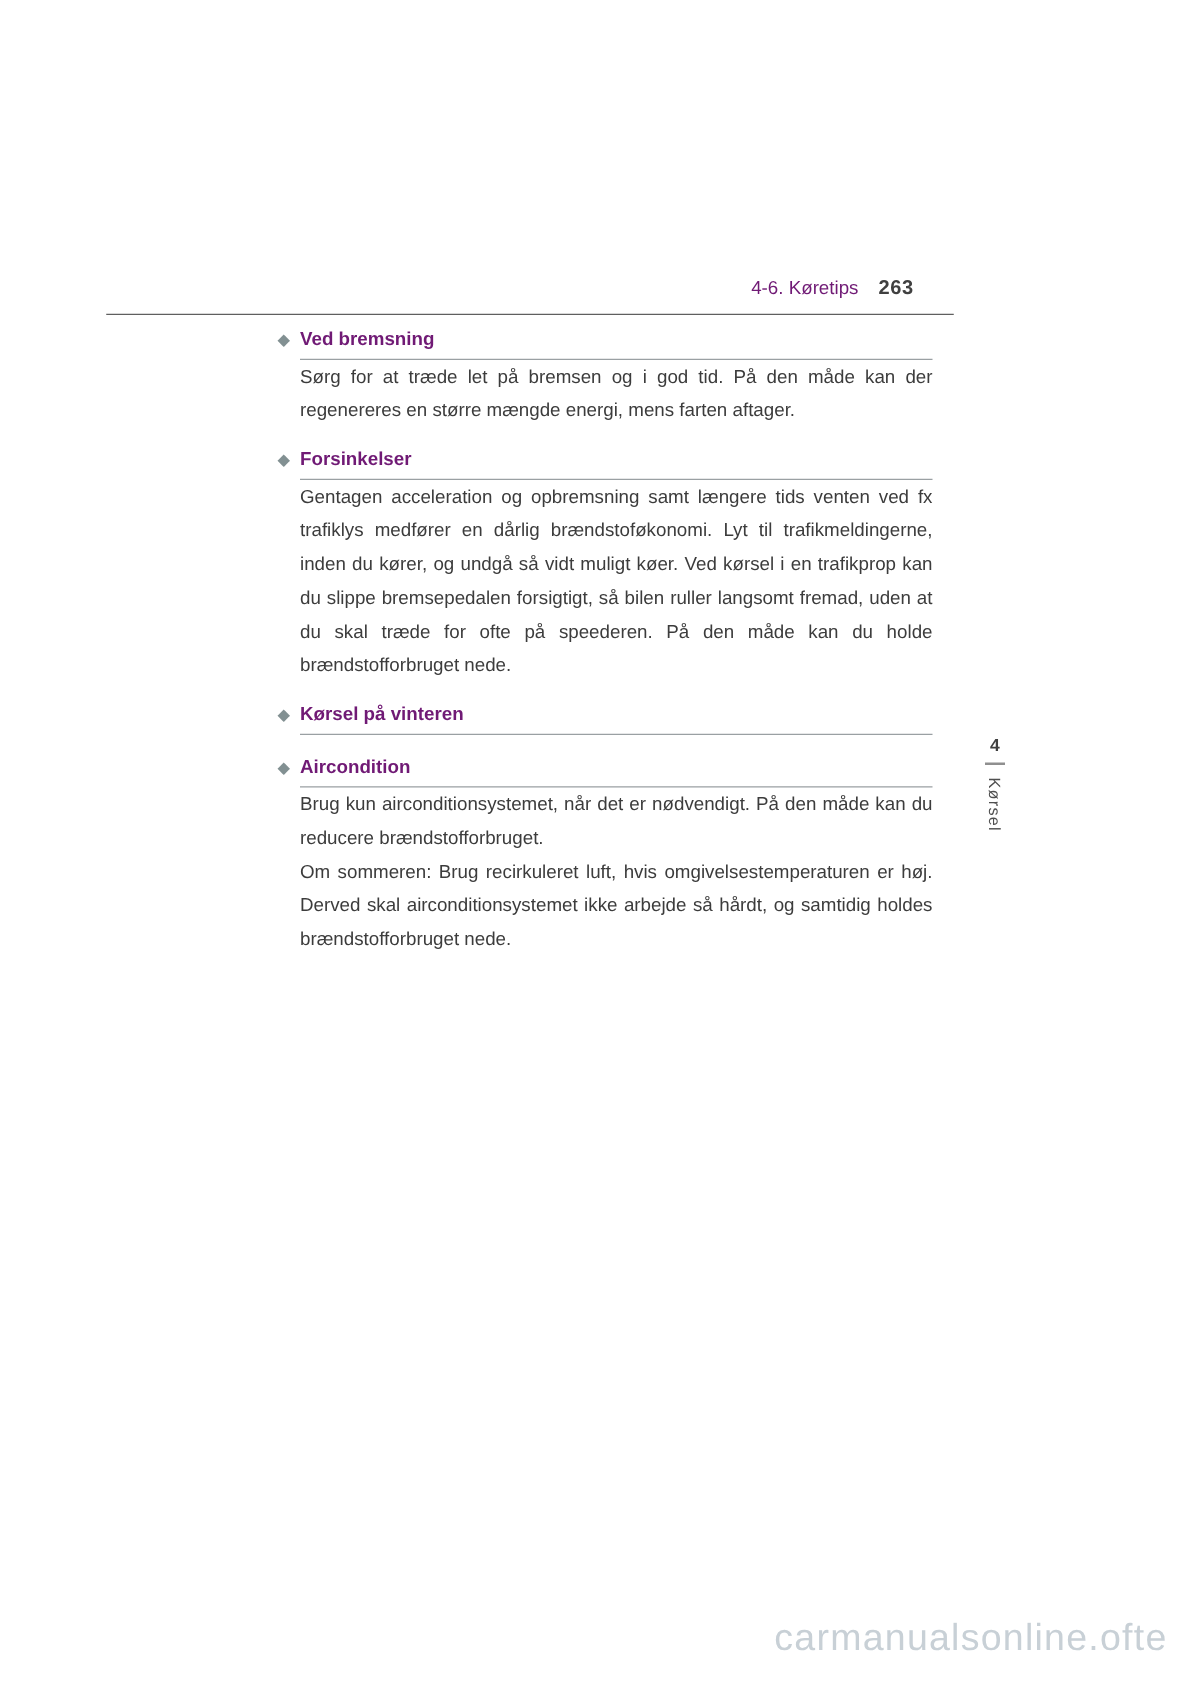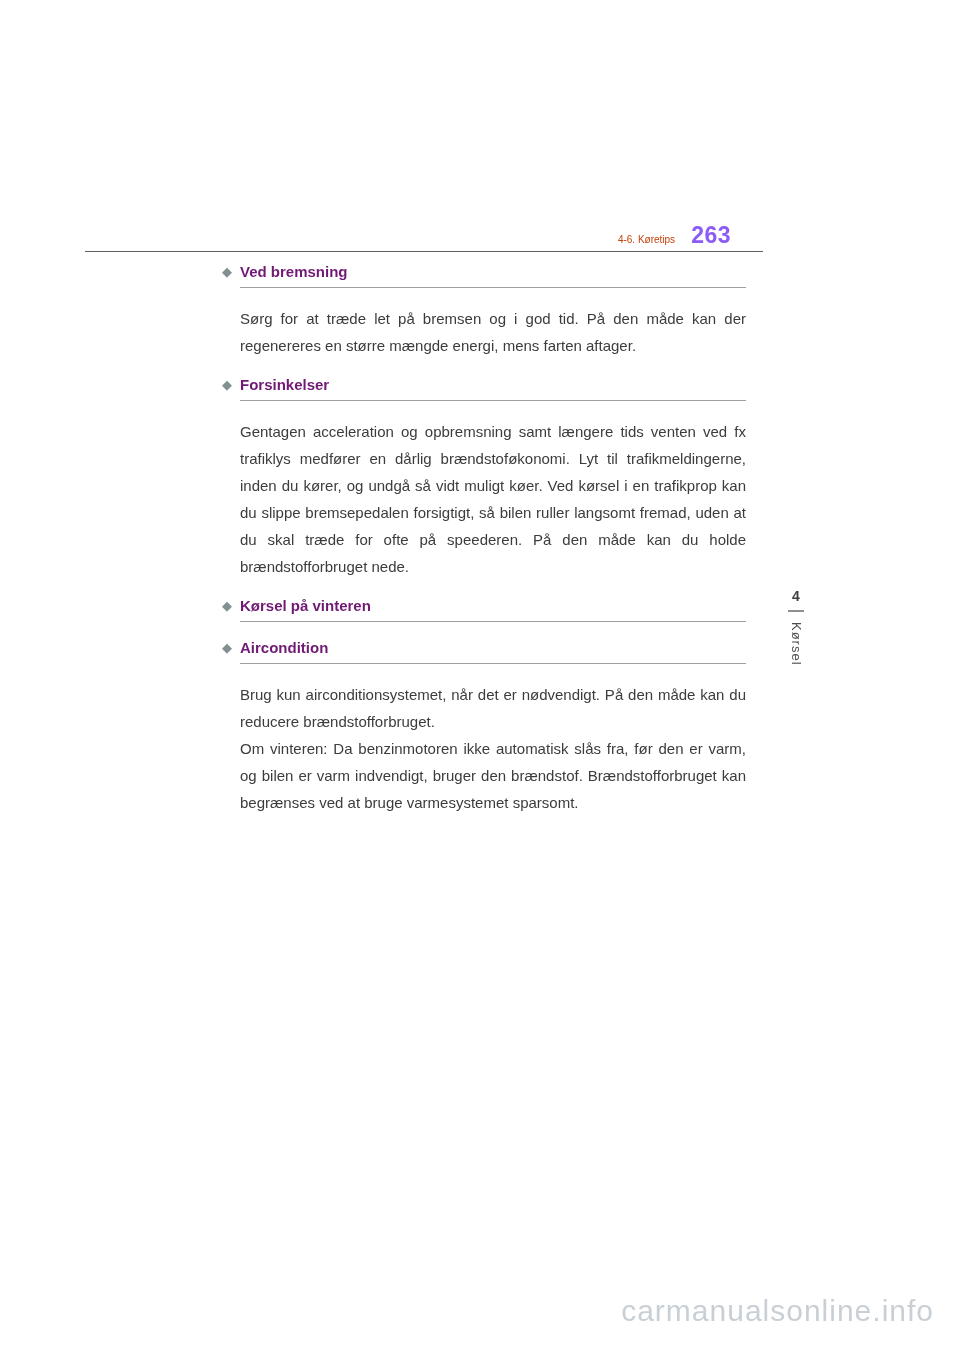--- a/index.html
+++ b/index.html
@@ -17,27 +17,27 @@
     position: absolute;
     top: 222px;
     left: 85px;
     width: 646px;
     display: flex;
     justify-content: flex-end;
     align-items: baseline;
     gap: 16px;
   }
   .header-section {
-    font-size: 10px;
-    color: #c2410c;
+    font-size: 15px;
+    color: #701a75;
   }
   .header-page {
-    font-size: 23px;
+    font-size: 16px;
     font-weight: bold;
-    color: #8b5cf6;
+    color: #404040;
     letter-spacing: 0.5px;
   }
   .header-rule {
     position: absolute;
     top: 251px;
     left: 85px;
     width: 678px;
     height: 1px;
     background: #5f5f5f;
   }
@@ -65,21 +65,21 @@
     color: #701a75;
   }
   .sec-underline {
     margin-top: 7px;
     margin-left: 18px;
     height: 1px;
     background: #9aa0a3;
   }
   .sec-body {
     margin-left: 18px;
-    margin-top: 17px;
+    margin-top: 0;
   }
   .sec-body p {
     font-size: 15px;
     line-height: 27px;
     text-align: justify;
     color: #3c3c3c;
   }
   .side-tab {
     position: absolute;
     left: 779px;
@@ -159,27 +159,27 @@
     </section>
 
     <section class="section">
       <div class="sec-head">
         <span class="diamond">◆</span>
         <span class="sec-title">Aircondition</span>
       </div>
       <div class="sec-underline"></div>
       <div class="sec-body">
         <p>Brug kun airconditionsystemet, når det er nødvendigt. På den måde kan du reducere brændstofforbruget.</p>
-        <p>Om vinteren: Da benzinmotoren ikke automatisk slås fra, før den er varm, og bilen er varm indvendigt, bruger den brændstof. Brænd­stofforbruget kan begrænses ved at bruge varmesystemet sparsomt.</p>
+        <p>Om sommeren: Brug recirkuleret luft, hvis omgivelsestemperaturen er høj. Derved skal airconditionsystemet ikke arbejde så hårdt, og samtidig holdes brændstofforbruget nede.</p>
       </div>
     </section>
 
   </div>
 
   <div class="side-tab">
     <div class="tab-number">4</div>
     <div class="tab-divider"></div>
     <div class="tab-label">Kørsel</div>
   </div>
 
-  <div class="watermark">carmanualsonline.info</div>
+  <div class="watermark">carmanualsonline.ofte</div>
 
 </div>
 
 </body></html>

